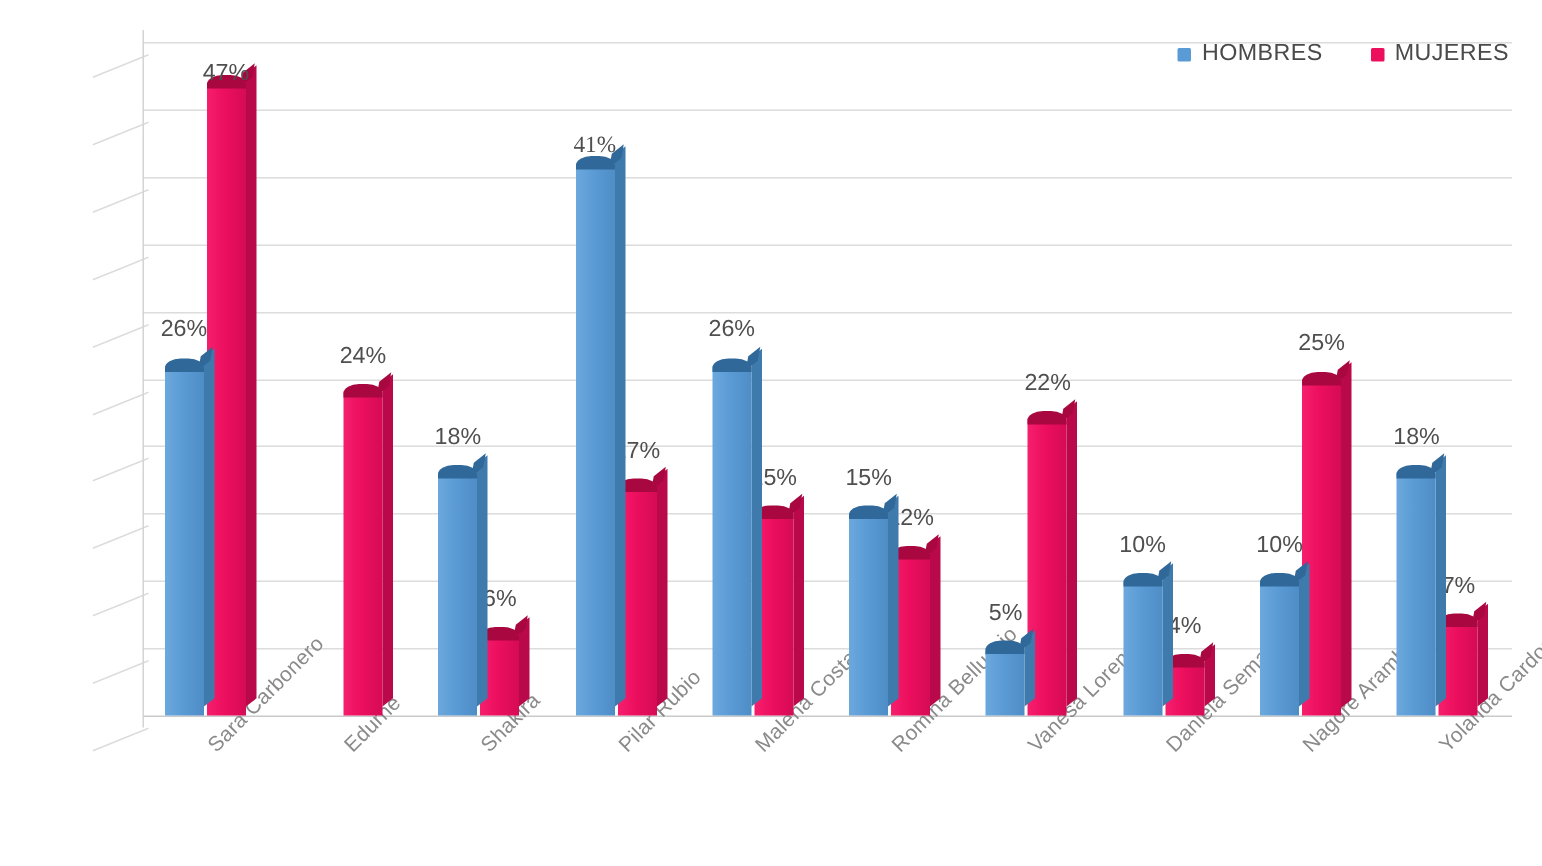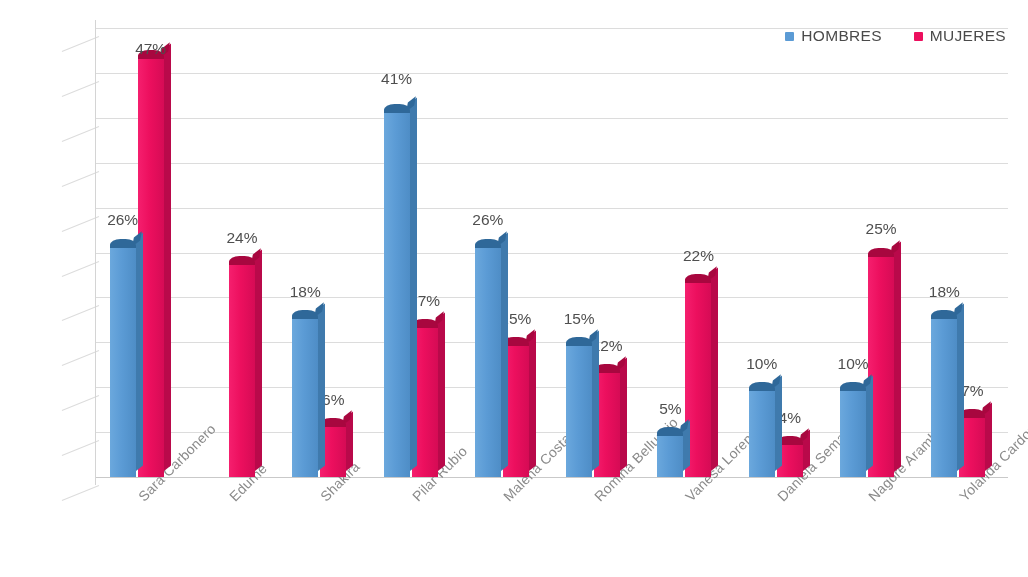--- a/index.html
+++ b/index.html
@@ -203,21 +203,21 @@
             <div class="top"></div>
             <div class="bar-label" style="bottom: 69.88px;">6%</div>
           </div>
         </div>
         <div class="group" style="left: 273.9px; width: 91.3px;">
           <div class="bar m" style="left: 14.65px; height: 368.18px; bottom: 8px; z-index: 2;">
             <div class="side"></div>
             <div class="face"></div>
             <div class="topskew"></div>
             <div class="top"></div>
-            <div class="bar-label" style="bottom: 391px;">41%</div>
+            <div class="bar-label" style="bottom: 373px; font-family: Liberation Serif, serif;">41%</div>
           </div>
           <div class="bar w" style="left: 42.65px; height: 152.66px; bottom: 8px; z-index: 1;">
             <div class="side"></div>
             <div class="face"></div>
             <div class="topskew"></div>
             <div class="top"></div>
             <div class="bar-label" style="bottom: 168.66px;">17%</div>
           </div>
         </div>
         <div class="group" style="left: 365.2px; width: 91.3px;">

